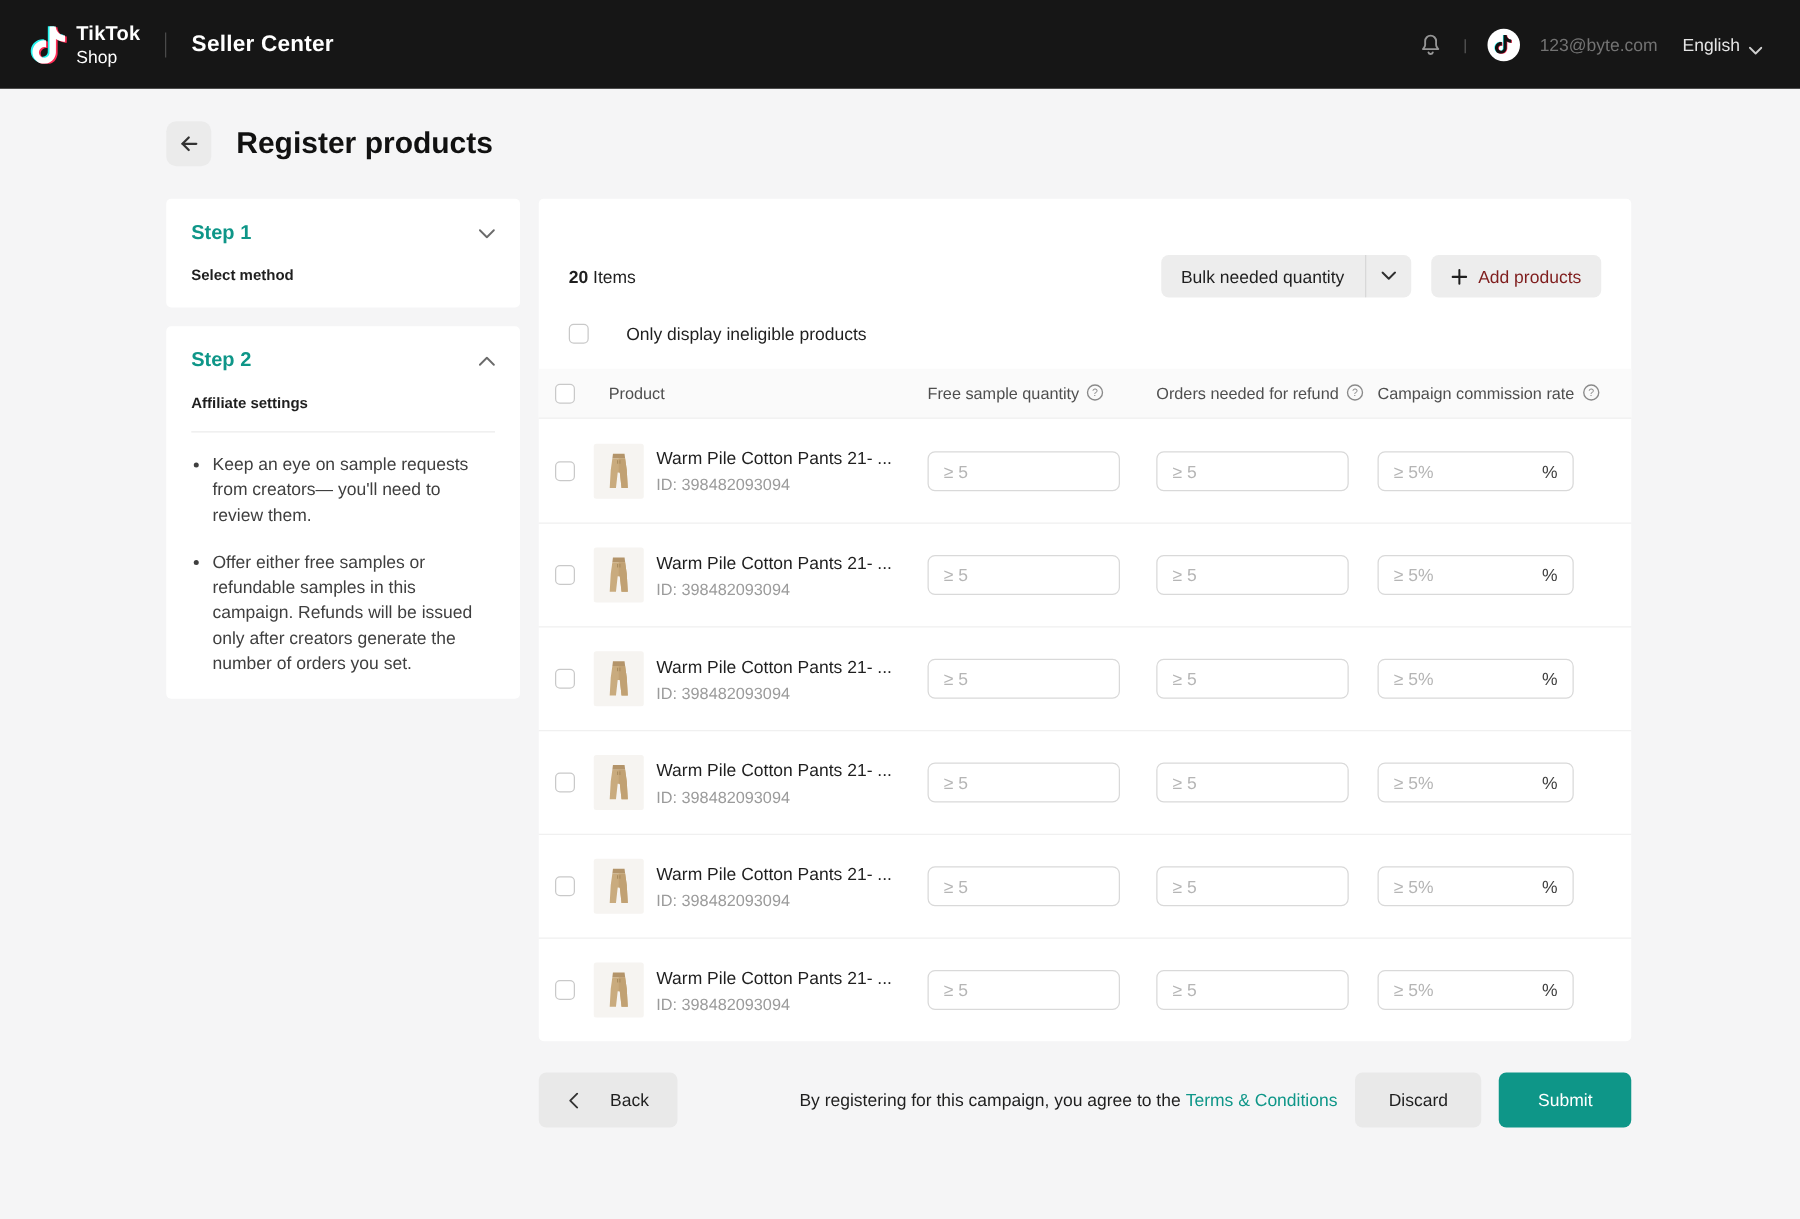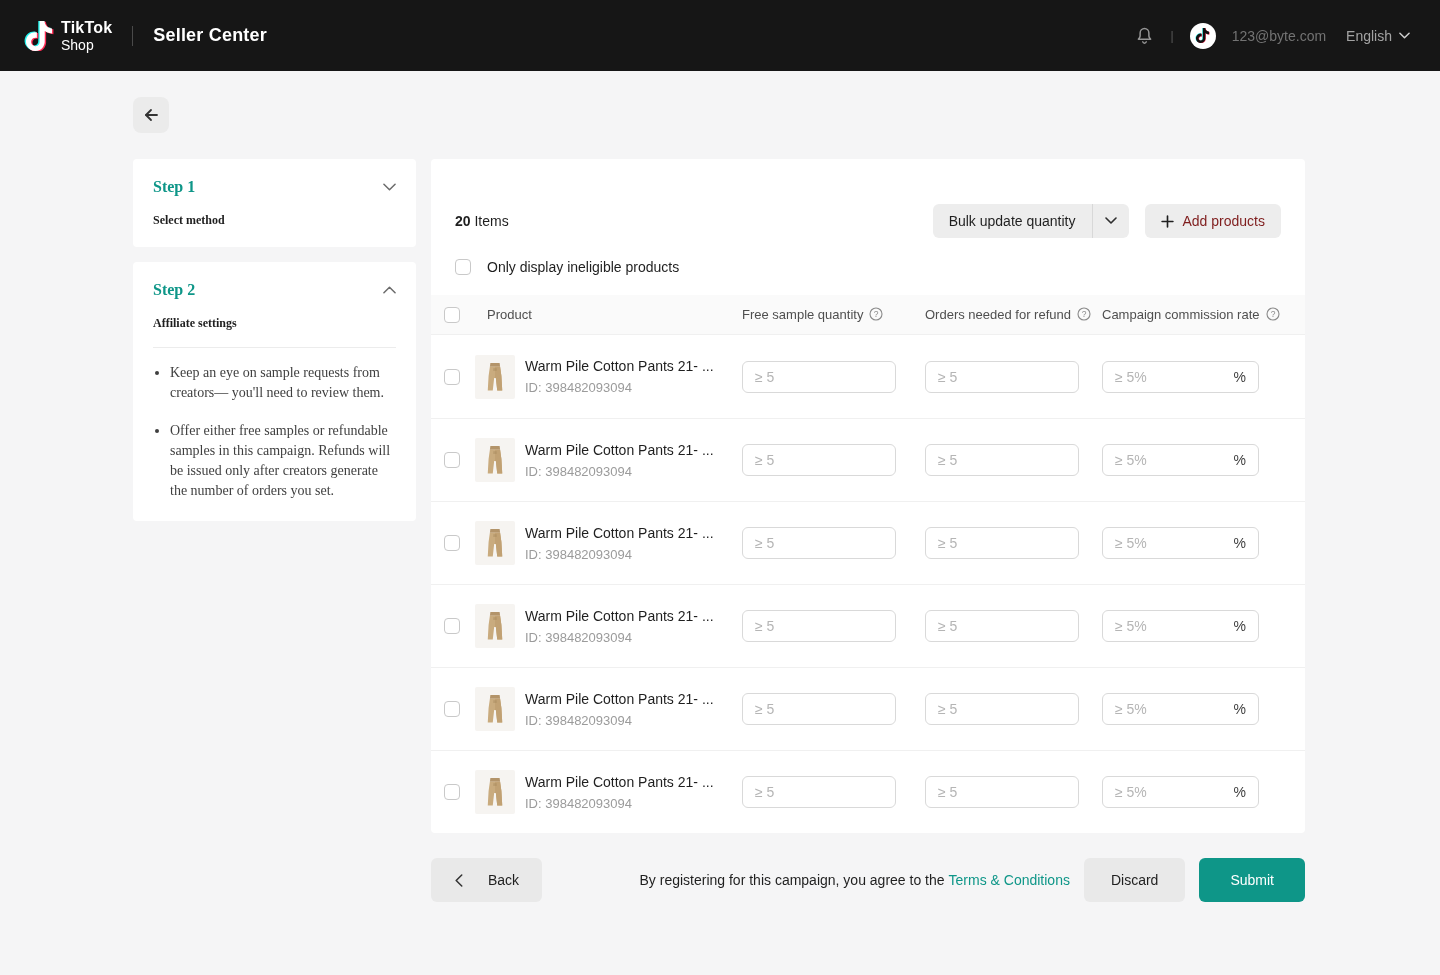--- a/index.html
+++ b/index.html
@@ -24,34 +24,34 @@
   .v-divider { width:1px; height:20px; background:#4a4a4a; margin:0 20px; }
   .product-name { color:#fff; font-size:18px; font-weight:600; letter-spacing:.2px; }
   .topbar-right { display:flex; align-items:center; gap:16px; }
   .bell-btn { display:flex; align-items:center; cursor:pointer; }
   .tiny-divider { color:#5a5a5a; font-size:12px; }
   .avatar {
     width:26px; height:26px; border-radius:50%; background:#fff;
     display:flex; align-items:center; justify-content:center;
   }
   .user-email { color:#737373; font-size:14px; }
-  .lang { display:flex; align-items:center; gap:7px; color:#a3a3a3; font-size:14px; cursor:pointer; margin-left:4px; }
+  .lang { display:flex; align-items:flex-end; gap:7px; color:#e5e5e5; font-size:14px; cursor:pointer; margin-left:4px; }
 
   
   .page-title-row { display:flex; align-items:center; gap:20px; margin:26px 0 26px 133px; }
   .back-square {
     width:36px; height:36px; border-radius:8px; background:#ebebeb;
     display:flex; align-items:center; justify-content:center; cursor:pointer;
   }
   h1.page-title { font-size:24px; font-weight:700; color:#111; }
 
   
   .content { display:flex; align-items:flex-start; gap:15px; margin:0 135px 0 133px; }
   .sidebar { width:283px; flex:none; display:flex; flex-direction:column; gap:15px; }
-  .card { background:#fff; border-radius:4px; padding:19px 20px;font-family:Liberation Serif, serif; }
+  .card { background:#fff; border-radius:4px; padding:19px 20px; }
   .card-head { display:flex; align-items:center; justify-content:space-between; cursor:pointer; }
   .step-label { font-size:16px; font-weight:600; color:#0e9688; }
   .card-title { font-size:12px; font-weight:600; color:#1f1f1f; margin-top:17px; }
   .h-divider { height:1px; background:#ececec; margin:16px 0 15px; }
   ul.notes { list-style:disc; padding-left:17px; color:#3f3f3f; font-size:14px; line-height:1.45; }
   ul.notes li + li { margin-top:17px; }
 
   .panel { flex:1; background:#fff; border-radius:4px; padding-top:24px; }
   .panel-pad { padding:0 24px; }
   h2.panel-title { font-size:20px; font-weight:700; color:#111; }
@@ -61,21 +61,21 @@
   .toolbar-buttons { display:flex; align-items:center; gap:16px; }
   .split-btn { display:flex; align-items:stretch; background:#ededed; border-radius:6px; height:34px; overflow:hidden; }
   .split-main { display:flex; align-items:center; padding:0 16px; font-size:14px; font-weight:500; cursor:pointer; }
   .split-sep { width:1px; background:#d8d8d8; }
   .split-caret { width:36px; display:flex; align-items:center; justify-content:center; cursor:pointer; }
   .btn-gray {
     display:flex; align-items:center; gap:9px; height:34px; padding:0 16px;
     background:#ededed; border:none; border-radius:6px; font-size:14px; font-weight:500;
     font-family:inherit; color:#7f1d1d; cursor:pointer;
   }
-  .filter-row { display:flex; align-items:center; gap:16px; margin-top:21px; font-size:14px; }
+  .filter-row { display:flex; align-items:center; gap:30px; margin-top:21px; font-size:14px; }
   .checkbox {
     width:16px; height:16px; border:1.5px solid #c9c9c9; border-radius:4px;
     background:#fff; flex:none; cursor:pointer;
   }
 
   
   .table-header {
     margin-top:20px; height:40px; background:#fafafa;
     display:flex; align-items:center; padding-left:13px;
     font-size:13px; color:#4f4f4f; border-bottom:1px solid #f0f0f0;
@@ -170,20 +170,21 @@
   </div>
 </header>
 
 <div class="page-title-row">
   <span class="back-square">
     <svg width="18" height="18" viewBox="0 0 18 18" fill="none" stroke="#333" stroke-width="1.8" stroke-linecap="round" stroke-linejoin="round">
       <path d="M15 9H4"></path>
         <path d="M9 4L4 9l5 5"></path>
     </svg>
   </span>
+  <h1 class="page-title">Register products</h1>
 </div>
 
 <div class="content">
 
   <aside class="sidebar">
     <div class="card">
       <div class="card-head">
         <span class="step-label">Step 1</span>
         <span style="display:flex;">
           <svg width="13" height="8" viewBox="0 0 14 8" fill="none" stroke="#6b6b6b" stroke-width="1.6" stroke-linecap="round" stroke-linejoin="round">
@@ -214,21 +215,21 @@
 
   <section class="panel">
     <div class="panel-pad">
 
       <div class="toolbar">
         <div class="items-count">
           <b>20</b> <span>Items</span>
         </div>
         <div class="toolbar-buttons">
           <div class="split-btn">
-            <span class="split-main">Bulk update quantity</span>
+            <span class="split-main">Bulk needed quantity</span>
             <span class="split-sep"></span>
             <span class="split-caret">
               <svg width="12" height="8" viewBox="0 0 12 8" fill="none" stroke="#2f2f2f" stroke-width="1.6" stroke-linecap="round" stroke-linejoin="round">
                   <path d="M1 1l5 5 5-5"></path>
                 </svg>
             </span>
           </div>
           <button class="btn-gray">
             <svg width="13" height="13" viewBox="0 0 12 12" fill="none" stroke="#1f1f1f" stroke-width="1.5" stroke-linecap="round">
                 <path d="M6 1v10M1 6h10"></path>

